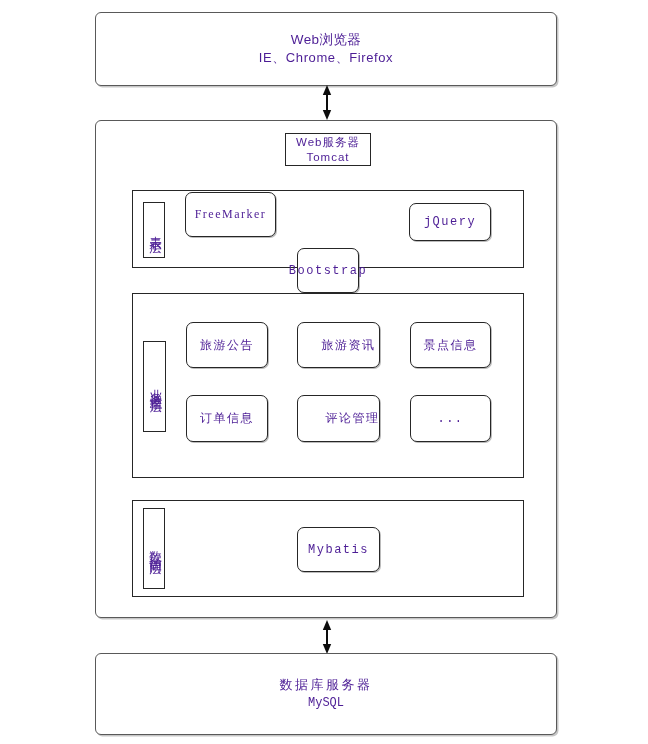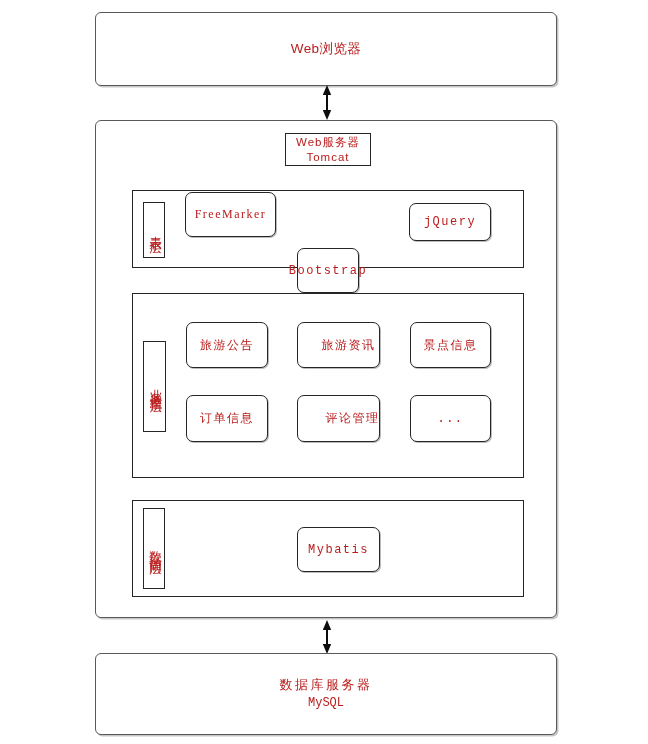--- a/index.html
+++ b/index.html
@@ -2,21 +2,21 @@
 <html><head>
 <meta charset="utf-8">
 <style>
   html, body { margin: 0; padding: 0; background: #ffffff; }
   .canvas {
     position: relative;
     width: 648px;
     height: 744px;
     background: #ffffff;
     font-family: "Liberation Sans", sans-serif;
-    color: #b91c1c;
+    color: #4c1d95;
     overflow: hidden;
   }
   
   .outer-box {
     position: absolute;
     border: 1.4px solid #595959;
     border-radius: 6px;
     background: #ffffff;
     box-shadow: 1.5px 1.5px 0 rgba(128,128,128,0.45);
     box-sizing: border-box;
@@ -84,20 +84,21 @@
   }
   .arrow-svg { position: absolute; }
 </style>
 </head>
 <body>
 
 <div class="canvas">
 
   <div class="outer-box center-text" style="left:95px; top:12px; width:462px; height:74px;">
     <div class="sans browser-title">Web浏览器</div>
+    <div class="sans browser-sub">IE、Chrome、Firefox</div>
   </div>
 
   <svg class="arrow-svg" style="left:320px; top:85px;" width="14" height="35" viewBox="0 0 14 35">
     <line x1="7" y1="8" x2="7" y2="27" stroke="#0d0d0d" stroke-width="2"></line>
     <polygon points="7,0 2.8,10 11.2,10" fill="#0d0d0d"></polygon>
     <polygon points="7,35 2.8,25 11.2,25" fill="#0d0d0d"></polygon>
   </svg>
 
   <div class="outer-box" style="left:95px; top:120px; width:462px; height:498px;"></div>
 

